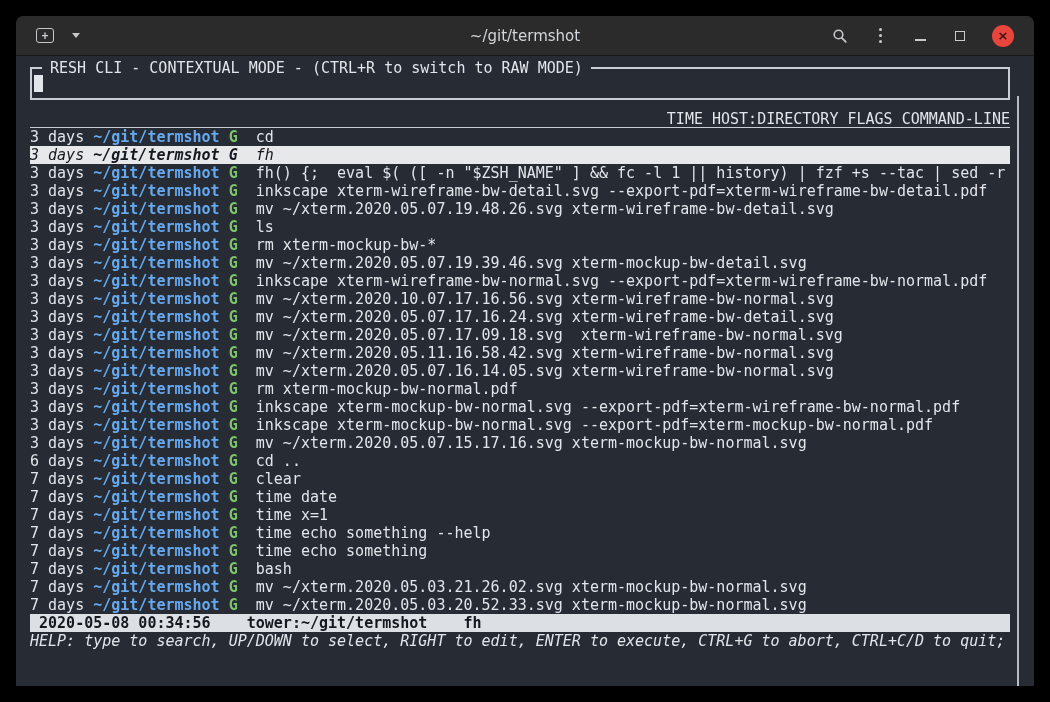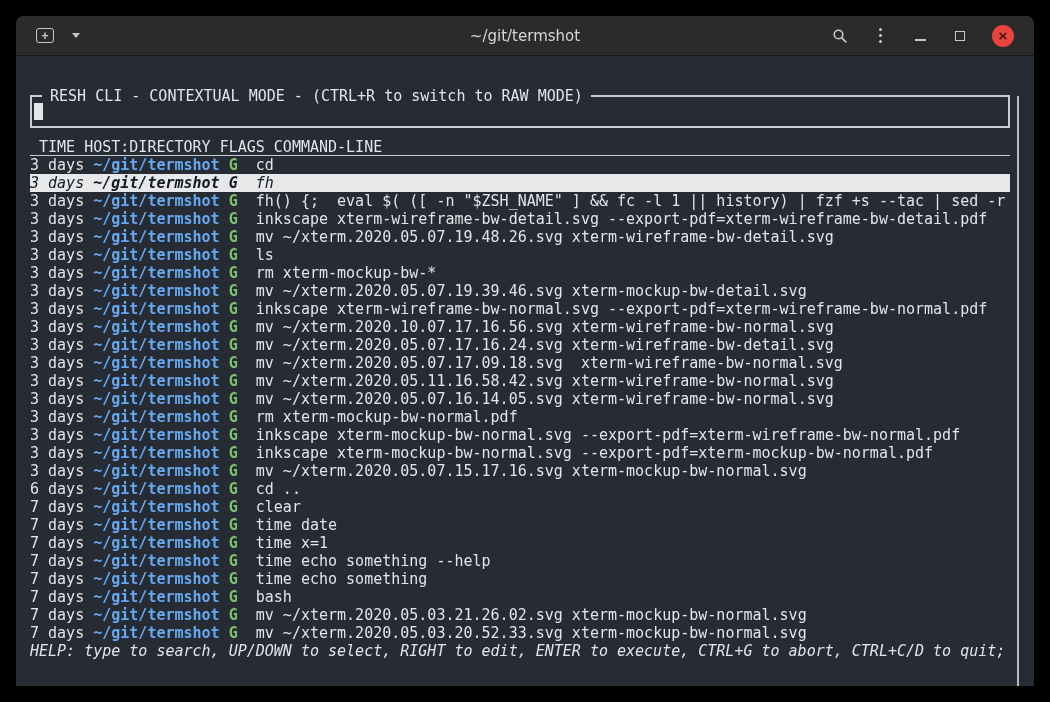--- a/index.html
+++ b/index.html
@@ -66,38 +66,38 @@
     padding: 11px 24px 0 14px;
     background: var(--terminal-bg, #262b34);
     font-family: "DejaVu Sans Mono", monospace;
     font-size: 15px; line-height: 18px;
     color: var(--fg, #e2e5e9);
   }
   .resh-box {
     position: relative;
     border: 2px solid var(--box-line, #c9ced5);
     height: 33px;
-    margin-top: 28px;
   }
   .resh-box-title {
     position: absolute; top: -10px; left: 10px;
     background: var(--terminal-bg, #262b34);
     padding: 0 8px;
     white-space: pre;
   }
   .cursor {
     position: absolute; left: 2px; top: 6px;
     width: 9px; height: 17px;
     background: var(--fg, #e2e5e9);
   }
   .header-row {
     margin-top: 10px;
     height: 18px;
     white-space: pre;
     border-bottom: 1px solid var(--box-line, #c9ced5);
+    text-align: right;
   }
   .history { }
   .row { white-space: pre; height: 18px; }
   .row .host { color: var(--path-blue, #66a9f0); font-weight: bold; }
   .row .flag { color: var(--flag-green, #7dc36c); font-weight: bold; }
   .row.selected { background: var(--selection-bg, #e6e8ea); font-style: italic; }
   .row.selected span { color: var(--selection-fg, #14181f); }
   .status-bar {
     height: 18px; white-space: pre;
     background: var(--status-bg, #dcdfe4);
@@ -189,19 +189,20 @@
         <div class="row"><span class="time">7 days</span> <span class="host">~/git/termshot</span> <span class="flag">G</span>  <span class="cmd">clear</span></div>
         <div class="row"><span class="time">7 days</span> <span class="host">~/git/termshot</span> <span class="flag">G</span>  <span class="cmd">time date</span></div>
         <div class="row"><span class="time">7 days</span> <span class="host">~/git/termshot</span> <span class="flag">G</span>  <span class="cmd">time x=1</span></div>
         <div class="row"><span class="time">7 days</span> <span class="host">~/git/termshot</span> <span class="flag">G</span>  <span class="cmd">time echo something --help</span></div>
         <div class="row"><span class="time">7 days</span> <span class="host">~/git/termshot</span> <span class="flag">G</span>  <span class="cmd">time echo something</span></div>
         <div class="row"><span class="time">7 days</span> <span class="host">~/git/termshot</span> <span class="flag">G</span>  <span class="cmd">bash</span></div>
         <div class="row"><span class="time">7 days</span> <span class="host">~/git/termshot</span> <span class="flag">G</span>  <span class="cmd">mv ~/xterm.2020.05.03.21.26.02.svg xterm-mockup-bw-normal.svg</span></div>
         <div class="row"><span class="time">7 days</span> <span class="host">~/git/termshot</span> <span class="flag">G</span>  <span class="cmd">mv ~/xterm.2020.05.03.20.52.33.svg xterm-mockup-bw-normal.svg</span></div>
       </div>
 
+    <div class="status-bar"> <span>2020-05-08 00:34:56</span>    <span>tower:~/git/termshot</span>    <span>fh</span></div>
 
     <div class="help-line">HELP: type to search, UP/DOWN to select, RIGHT to edit, ENTER to execute, CTRL+G to abort, CTRL+C/D to quit;</div>
 
     <div class="scrollbar"></div>
   </div>
 
 </div>
 
 </body></html>

